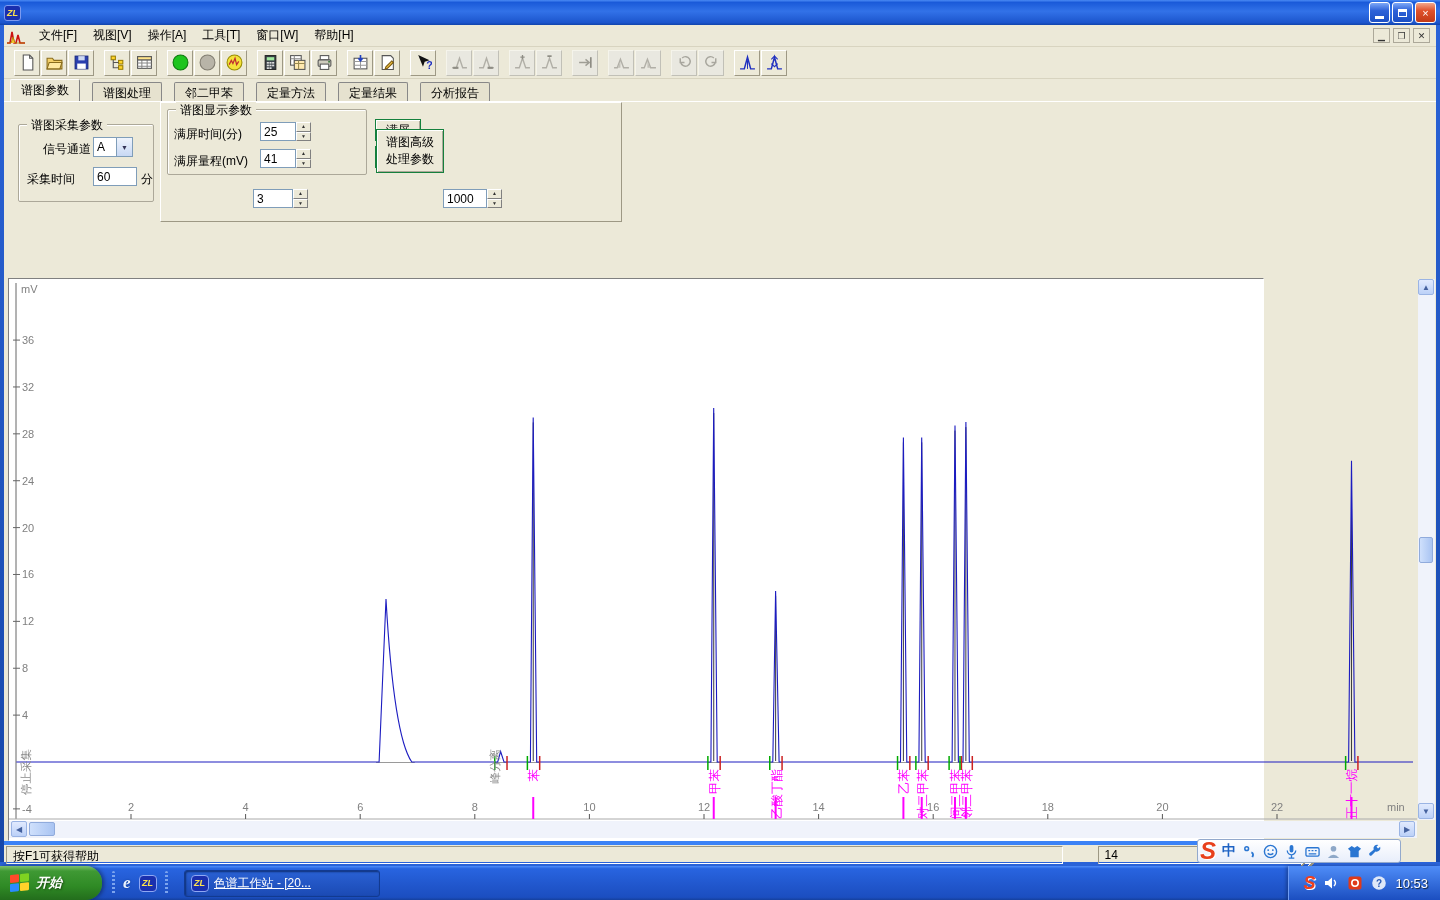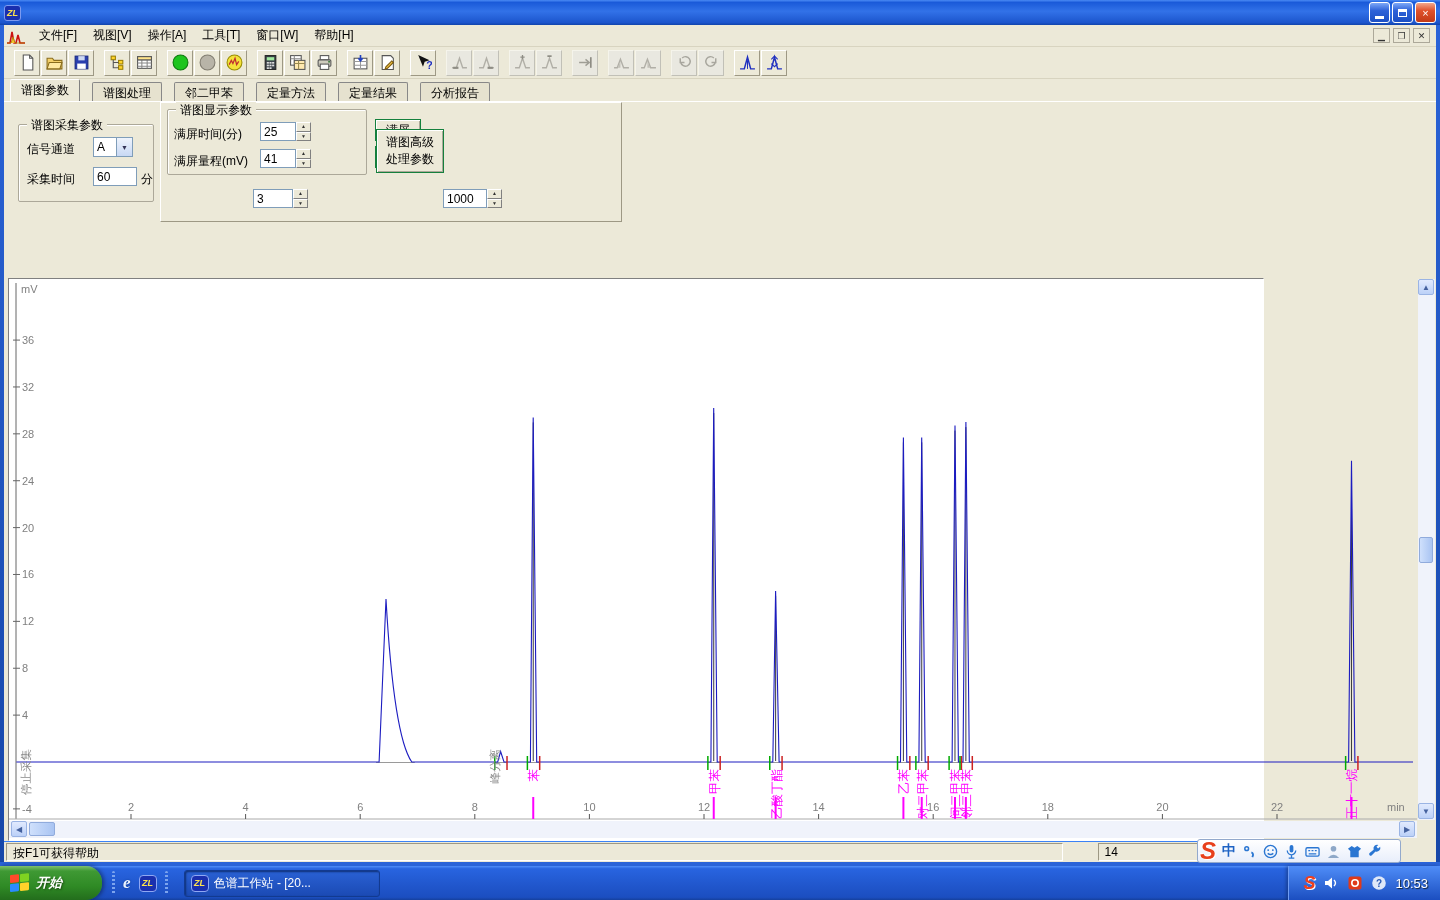--- a/index.html
+++ b/index.html
@@ -56,21 +56,21 @@
   
   .chartbox { position:absolute; left:8px; top:278px; width:1256px; height:563px; background:#fff; border:1px solid; border-color:#808080 #fff #fff #808080; }
   .chartbox svg { position:absolute; left:0; top:0; }
 
   
   .sb { position:absolute; background:#f0f3fb; }
   .sb-btn { position:absolute; width:16px; height:16px; background:linear-gradient(180deg,#e1eafe,#bcd1f8); border:1px solid #9ab4e4; border-radius:2px; color:#44619e; font-size:8px; display:flex; align-items:center; justify-content:center; }
   .sb-thumb { position:absolute; background:linear-gradient(90deg,#cfe0fc,#a9c4f2); border:1px solid #90abdc; border-radius:2px; }
 
   
-  .statusbar { position:absolute; left:4px; top:841px; width:1312px; height:21px; background:#ece9d8; border-top:1px solid #3b82f6; display:flex;gap:31px; }
+  .statusbar { position:absolute; left:4px; top:841px; width:1312px; height:21px; background:#ece9d8; border-top:4px solid #3b82f6; display:flex;gap:31px; }
   .status-pane { border:1px solid; border-color:#9d9884 #fff #fff #9d9884; margin:1px 2px; padding:1px 6px; height:18px; }
   .status-pane.main { width:1178px; }
   .status-pane.right { width:240px; display:flex; justify-content:space-between; }
   .grip { position:absolute; right:0; top:6px; width:15px; height:15px;
     background:repeating-linear-gradient(135deg,transparent 0 3px,#fff 3px 4px,#9d9884 4px 6px); }
 
   
   .imebar { position:absolute; left:1197px; top:839px; width:204px; height:24px; background:linear-gradient(180deg,#ffffff,#e8eefb); border:1px solid #93a9cc; border-radius:3px; display:flex; align-items:center; gap:6px; padding:0 6px 0 2px; z-index:5; }
   .ime-s { font-size:24px; font-weight:bold; color:#e8401c; font-style:italic; line-height:20px; text-shadow:1px 1px 0 #fff,-1px -1px 0 #fff; }
   .ime-zh { color:#1f63c4; font-weight:bold; font-size:14px; }
@@ -330,21 +330,21 @@
     <div class="tab">邻二甲苯</div>
     <div class="tab">定量方法</div>
     <div class="tab">定量结果</div>
     <div class="tab">分析报告</div>
   </div>
 
 <div class="panelarea">
 
   <div class="groupbox" style="left:14px; top:22px; width:136px; height:78px;">
     <span class="gb-title">谱图采集参数</span>
-    <div style="position:absolute; left:8px; top:16px;text-align:center;">信号通道</div>
+    <div style="position:absolute; left:24px; top:16px;text-align:center;">信号通道</div>
     <div class="combo" style="position:absolute; left:74px; top:12px;">
       <span class="combo-val">A</span>
       <span class="combo-btn">▼</span>
     </div>
     <div style="position:absolute; left:8px; top:46px;">采集时间</div>
     <input class="xp-input" style="position: absolute; left: 74px; top: 42px; width: 44px;" value="60">
     <div style="position:absolute; left:122px; top:46px;">分</div>
   </div>
 
   <div style="position:absolute; left:156px; top:0px; width:462px; height:120px; border:1px solid; border-color:#fff #9d9884 #9d9884 #fff;">
@@ -559,21 +559,21 @@
     <span class="s-label">开始</span>
   </div>
   <div class="ql">
     <span class="ql-sep"></span>
     <span class="e-ico">e</span>
     <span class="zl-ico">ZL</span>
     <span class="ql-sep"></span>
   </div>
   <div class="taskbtn">
     <span class="zl-ico">ZL</span>
-    <span style="white-space:nowrap; overflow:hidden;">色谱工作站 - [20...</span>
+    <span style="white-space:nowrap; overflow:hidden;text-decoration:underline;">色谱工作站 - [20...</span>
   </div>
   <div class="tray">
     <span class="tray-s">S</span>
     <svg viewBox="0 0 16 16">
         <path d="M2 6 h3 l4-3.5 v11 L5 10 H2z" fill="#fff"></path>
         <path d="M11 5 q3 3 0 6" fill="none" stroke="#fff" stroke-width="1.4"></path>
       </svg>
     <svg viewBox="0 0 16 16">
         <rect x="1.5" y="1.5" width="13" height="13" rx="2.5" fill="#e03a1a"></rect>
         <circle cx="8" cy="8" r="3.2" fill="none" stroke="#fff" stroke-width="1.6"></circle>

